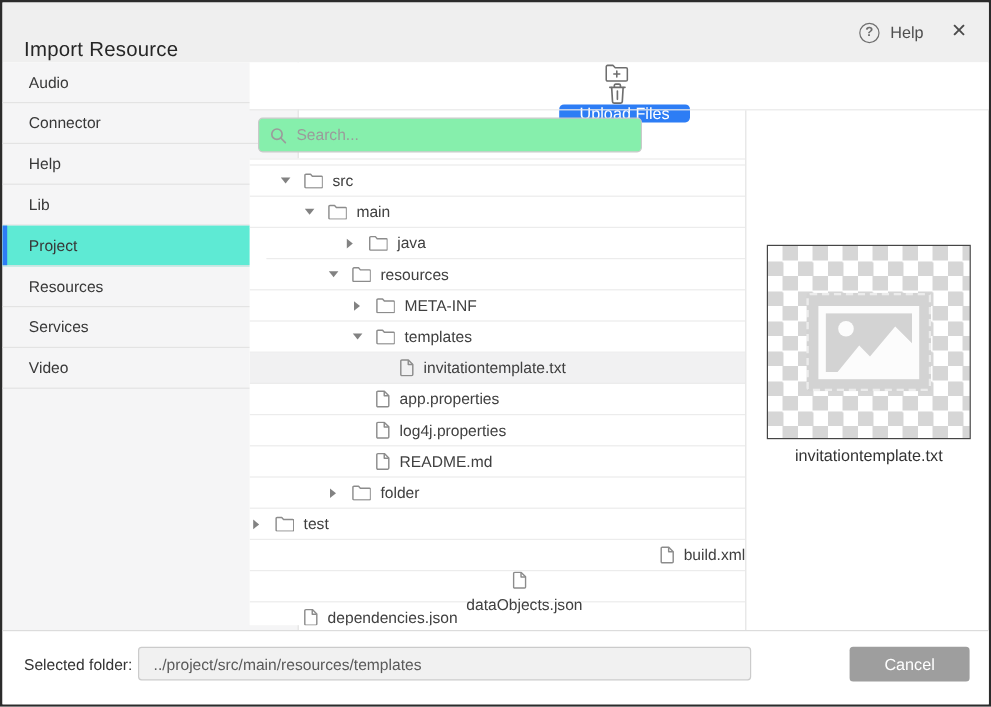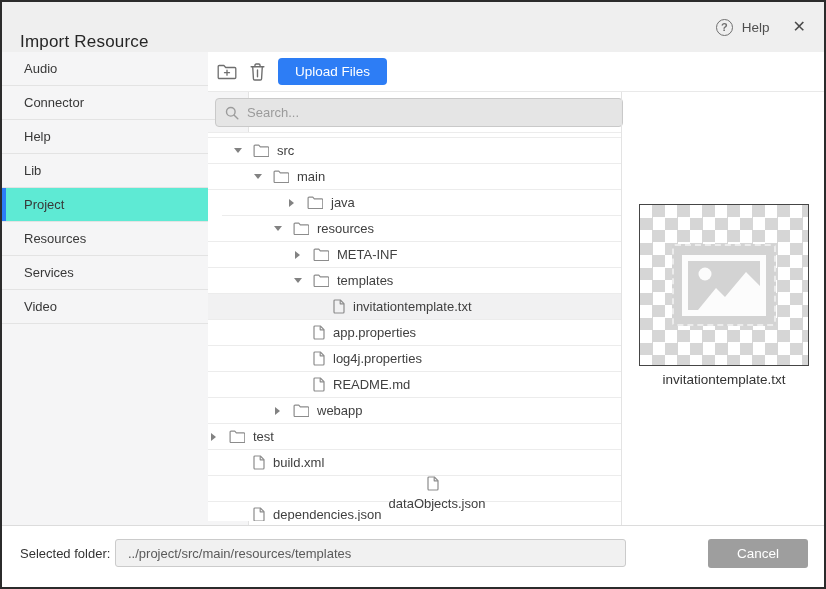--- a/index.html
+++ b/index.html
@@ -37,33 +37,33 @@
     font-size:13px; color:#383838; cursor:pointer; position:relative;
   }
   .side-item.selected{ background:#5eead4; }
   .side-item.selected::before{
     content:""; position:absolute; left:0; top:0; bottom:0; width:4px; background:#2d7df5;
   }
 
   
   .toolbar{
     position:absolute; left:206px; top:50px; right:0; height:39px;
-    background:#fff; display:flex; align-items:center; padding-left:9px;
+    background:#fff; display:flex; align-items:center; padding-left:9px;flex-direction:column;
   }
   .tool-icon{ display:flex; align-items:center; justify-content:center; cursor:pointer; margin-right:13px;}
   .upload-btn{
     height:27px; padding:0 17px; background:#2d7df5; color:#fff; border:none;
     border-radius:4px; font-size:13.5px; font-family:inherit; cursor:pointer;
   }
   .content-hline{ position:absolute; left:206px; top:89px; right:0; height:1px; background:#e9e9e9;}
 
   
   .search-box{
-    position:absolute; left:213px; top:96px; width:408px; height:29px;
-    border:1px solid #c9c9c9; border-radius:4px; background:#e5e5e5;
+    position:absolute; left:213px; top:96px; width:320px; height:29px;
+    border:1px solid #c9c9c9; border-radius:4px; background:#86efac;
     display:flex; align-items:center;
   }
   .search-box svg{ margin:0 8px 0 9px; flex:none;}
   .search-input{
     border:none; outline:none; background:transparent; flex:1;
     font-size:13px; color:#555; font-family:inherit;
   }
   .search-input::placeholder{ color:#9b9b9b; opacity:1;}
 
   
@@ -310,34 +310,34 @@
     </div>
       <div class="tree-row" style="padding-left: 64px;">
 
       <span class="caret caret-right"></span>
       <span class="t-icon i-folder">
         <svg width="16" height="13" viewBox="0 0 16 13" fill="none" stroke="#8c8c8c" stroke-width="1.2" stroke-linejoin="round">
           <path d="M1.1 2.1 c0-.5.4-.9.9-.9 h3.8 l1.5 1.7 h7.6 c.5 0 .9.4.9.9 v7.9 c0 .5-.4.9-.9.9 H2 c-.5 0-.9-.4-.9-.9 Z"></path>
         </svg>
       </span>
 
-      <span class="t-label">webapp</span>
+      <span class="t-label">folder</span>
     </div>
       <div class="tree-row" style="">
 
       <span class="caret caret-right"></span>
       <span class="t-icon i-folder">
         <svg width="16" height="13" viewBox="0 0 16 13" fill="none" stroke="#8c8c8c" stroke-width="1.2" stroke-linejoin="round">
           <path d="M1.1 2.1 c0-.5.4-.9.9-.9 h3.8 l1.5 1.7 h7.6 c.5 0 .9.4.9.9 v7.9 c0 .5-.4.9-.9.9 H2 c-.5 0-.9-.4-.9-.9 Z"></path>
         </svg>
       </span>
 
       <span class="t-label">test</span>
     </div>
-      <div class="tree-row" style="padding-left: 45px;">
+      <div class="tree-row" style="padding-left: 45px; justify-content: flex-end;">
 
       <span class="t-icon i-file">
         <svg width="12" height="15" viewBox="0 0 12 15" fill="none" stroke="#8c8c8c" stroke-width="1.2" stroke-linejoin="round">
           <path d="M1 1.9 c0-.5.4-.9.9-.9 h5.4 L11 4.7 v8.4 c0 .5-.4.9-.9.9 H1.9 c-.5 0-.9-.4-.9-.9 Z"></path>
           <path d="M7.2 1.2 v3.6 H11"></path>
         </svg>
       </span>
       <span class="t-label">build.xml</span>
     </div>
       <div class="tree-row" style="padding-left: 45px; flex-direction: column;">

